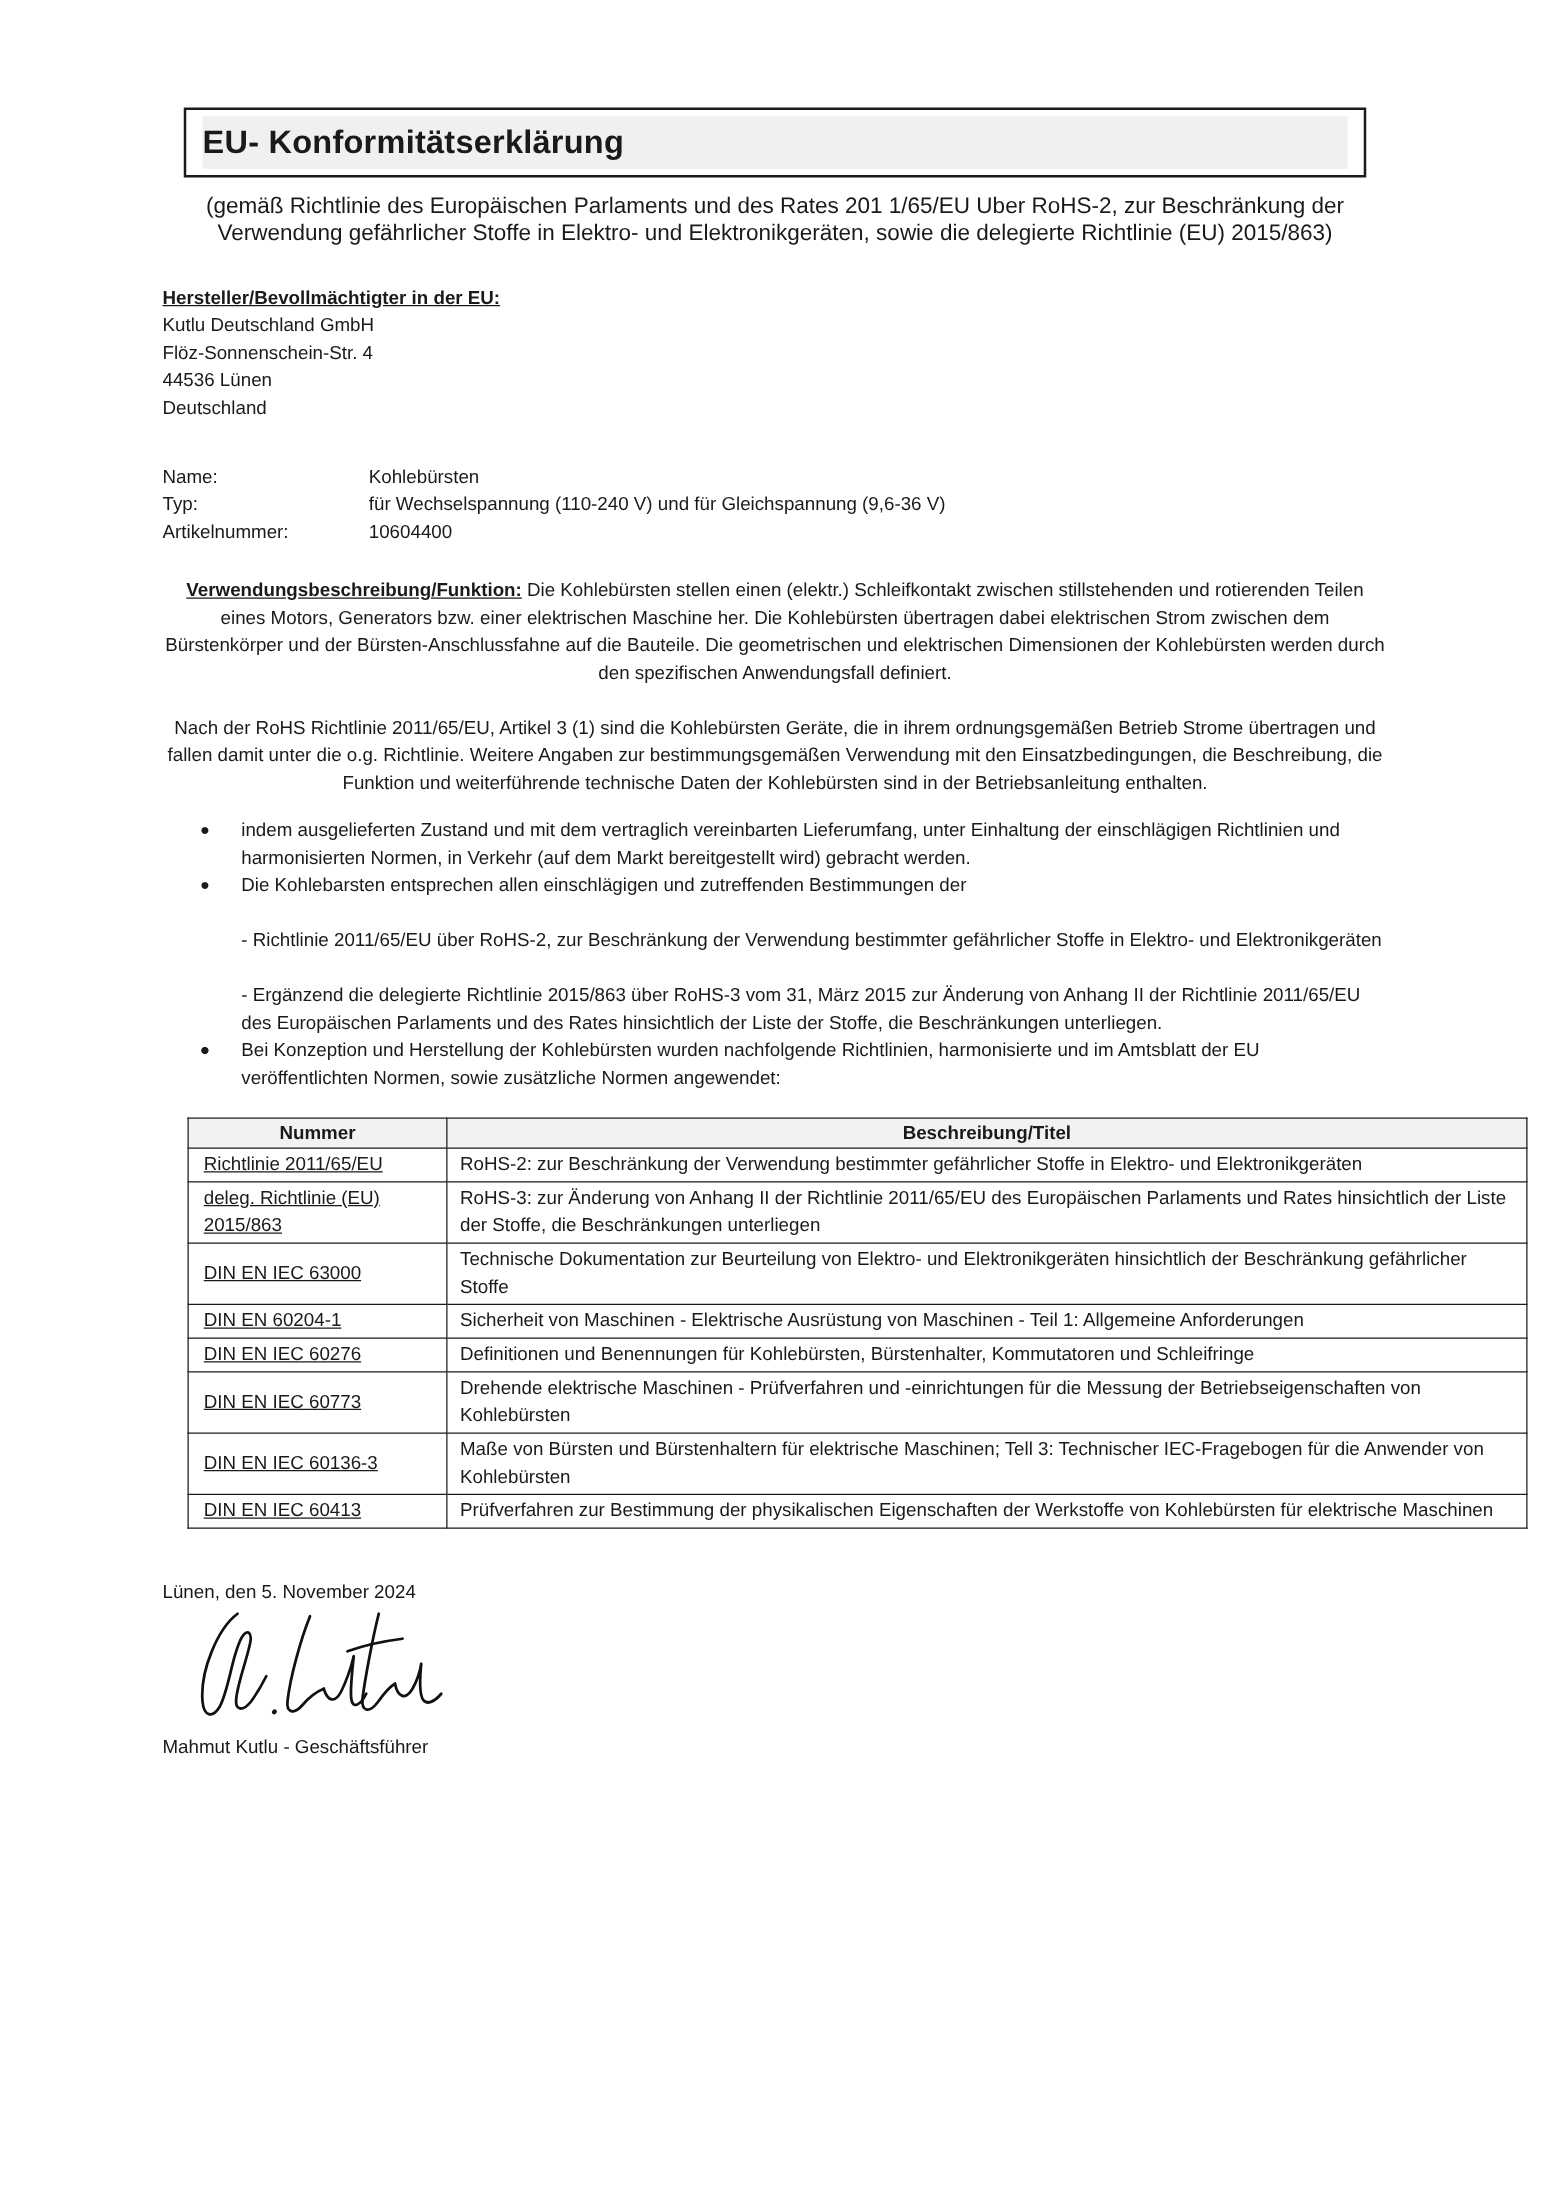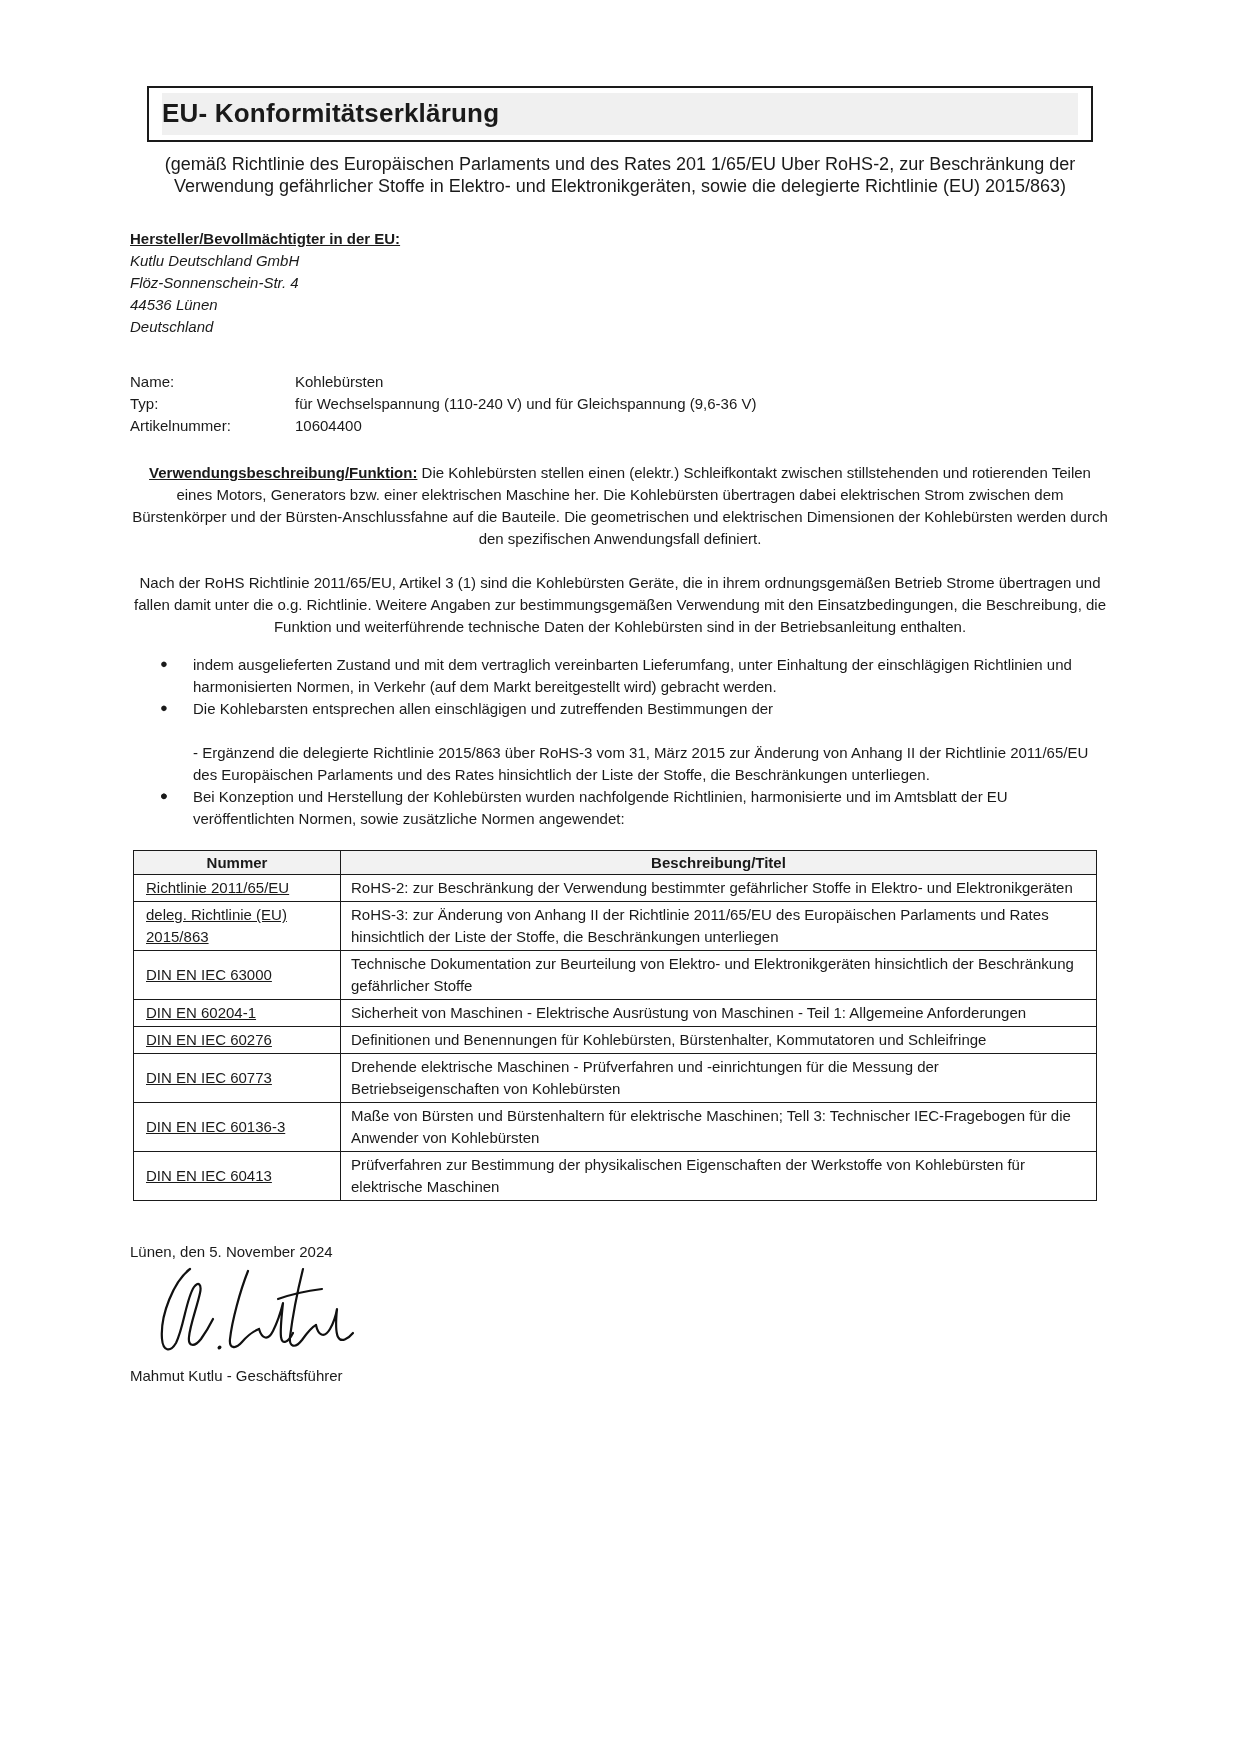--- a/index.html
+++ b/index.html
@@ -34,43 +34,43 @@
   .subtitle {
     margin-top: 11px;
     text-align: center;
     font-size: 18px;
     line-height: 22px;
   }
 
   .bold-underline { font-weight: 700; text-decoration: underline; }
 
   .sec-manufacturer { margin-top: 31px; }
-  .addr-line { line-height: 22px; font-style: italic; }
+  .addr-line { line-height: 22px; }
 
   .product-block { margin-top: 33px; }
   .prod-row { display: flex; }
   .prod-label { width: 165px; flex: 0 0 165px; }
 
   .usage { margin-top: 25px; }
   .para { line-height: 22px; text-align: center; }
   .rohs { margin-top: 22px; }
 
   .bullets { margin-top: 16px; }
   .bullet-item { position: relative; padding-left: 63px; }
   .bullet-dot {
     position: absolute; left: 30px; top: -1px;
     font-size: 13px;
   }
   .subitem { padding-left: 63px; margin-top: 22px; }
 
   
   table.norms {
     margin-top: 20px;
-    margin-left: 3px;
-    width: 964px;
+    margin-left: 20px;
+    width: 1072px;
     border-collapse: collapse;
   }
   table.norms th, table.norms td {
     border: 1.5px solid #1a1a1a;
     vertical-align: middle;
   }
   table.norms th {
     background: #f2f2f2;
     font-weight: 700;
     text-align: center;
@@ -129,20 +129,21 @@
 
     <div class="bullet-item">
       <span class="bullet-dot">●</span>
       <span>indem ausgelieferten Zustand und mit dem vertraglich vereinbarten Lieferumfang, unter Einhaltung der einschlägigen Richtlinien und harmonisierten Normen, in Verkehr (auf dem Markt bereitgestellt wird) gebracht werden.</span>
     </div>
 
     <div class="bullet-item">
       <span class="bullet-dot">●</span>
       <span>Die Kohlebarsten entsprechen allen einschlägigen und zutreffenden Bestimmungen der</span>
     </div>
+    <div class="subitem">- Richtlinie 2011/65/EU über RoHS-2, zur Beschränkung der Verwendung bestimmter gefährlicher Stoffe in Elektro- und Elektronikgeräten</div>
     <div class="subitem">- Ergänzend die delegierte Richtlinie 2015/863 über RoHS-3 vom 31, März 2015 zur Änderung von Anhang II der Richtlinie 2011/65/EU des Europäischen Parlaments und des Rates hinsichtlich der Liste der Stoffe, die Beschränkungen unterliegen.</div>
 
     <div class="bullet-item">
       <span class="bullet-dot">●</span>
     </div>
 
     <div class="bullet-item">
       <span class="bullet-dot">●</span>
       <span>Bei Konzeption und Herstellung der Kohlebürsten wurden nachfolgende Richtlinien, harmonisierte und im Amtsblatt der EU veröffentlichten Normen, sowie zusätzliche Normen angewendet:</span>
     </div>

